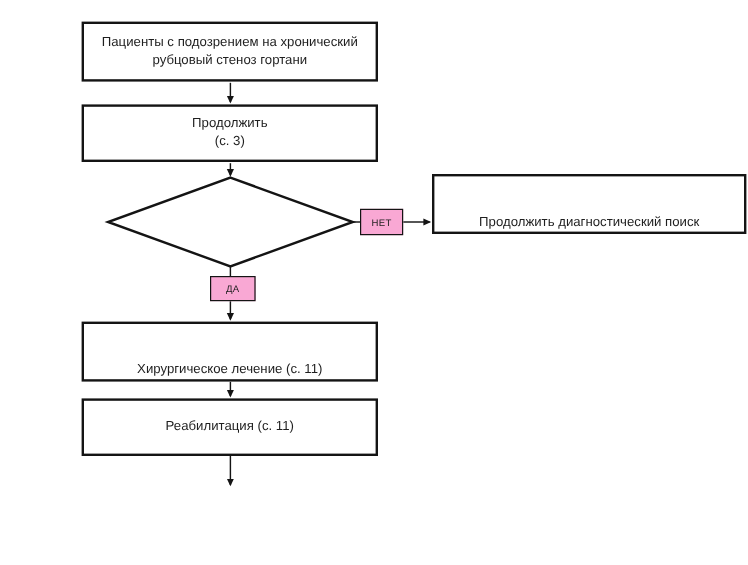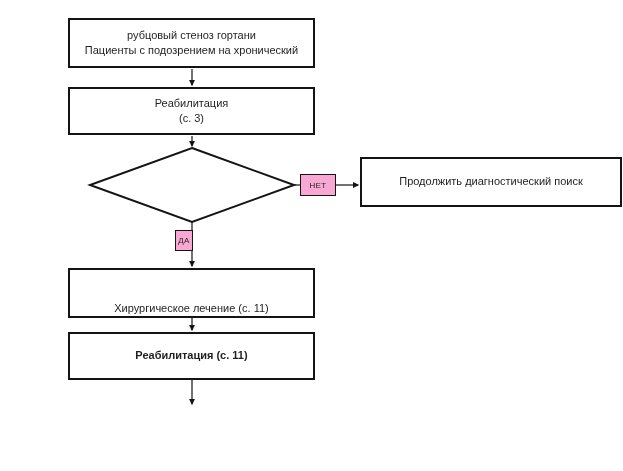--- a/index.html
+++ b/index.html
@@ -51,24 +51,24 @@
     box-sizing: border-box;
     background: #f9a8d4;
     border: 1.5px solid #141414;
     display: flex;
     align-items: center;
     justify-content: center;
     font-size: 8px;
     letter-spacing: 0.3px;
   }
   .label-no  { left: 300px; top: 174px; width: 36px; height: 22px; }
-  .label-yes { left: 175px; top: 230px; width: 18px; height: 21px; }
-  .node-continue       { left: 360px; top: 157px; width: 262px; height: 50px; }
+  .label-yes { left: 175px; top: 230px; width: 38px; height: 21px; }
+  .node-continue       { left: 360px; top: 145px; width: 262px; height: 50px; justify-content: flex-end; }
   .node-surgery        { left: 68px;  top: 268px; width: 247px; height: 50px; justify-content: flex-end; }
-  .node-rehabilitation { left: 68px;  top: 332px; width: 247px; height: 48px; font-weight: bold; }
+  .node-rehabilitation { left: 68px;  top: 332px; width: 247px; height: 48px; }
   .node-followup       { left: 68px;  top: 406px; width: 247px; height: 50px; }
 </style>
 </head>
 <body>
 
 <div class="canvas">
 
   <svg class="connector-layer" viewBox="0 0 623 471" xmlns="http://www.w3.org/2000/svg">
     <defs>
       <marker id="arrowhead" markerWidth="8" markerHeight="8" refX="5.2" refY="3" orient="auto" markerUnits="userSpaceOnUse">
@@ -82,26 +82,26 @@
     <line x1="192" y1="136" x2="192" y2="146" stroke="#141414" stroke-width="1.2" marker-end="url(#arrowhead)"></line>
     <line x1="293" y1="185" x2="300" y2="185" stroke="#141414" stroke-width="1.2"></line>
     <line x1="336" y1="185" x2="358" y2="185" stroke="#141414" stroke-width="1.2" marker-end="url(#arrowhead)"></line>
     <line x1="192" y1="222" x2="192" y2="230" stroke="#141414" stroke-width="1.2"></line>
     <line x1="192" y1="251" x2="192" y2="266" stroke="#141414" stroke-width="1.2" marker-end="url(#arrowhead)"></line>
     <line x1="192" y1="318" x2="192" y2="330" stroke="#141414" stroke-width="1.2" marker-end="url(#arrowhead)"></line>
     <line x1="192" y1="380" x2="192" y2="404" stroke="#141414" stroke-width="1.2" marker-end="url(#arrowhead)"></line>
   </svg>
 
   <div class="node node-patients">
+    <span>Пациенты с подозрением на хронический</span>
     <span>рубцовый стеноз гортани</span>
-    <span>Пациенты с подозрением на хронический</span>
   </div>
 
   <div class="node node-diagnostics">
-    <span>Реабилитация</span>
+    <span>Продолжить</span>
     <span>(с. 3)</span>
   </div>
 
 
   <div class="branch-label label-no">
     <span>НЕТ</span>
   </div>
 
   <div class="node node-continue">
     <span>Продолжить диагностический поиск</span>

